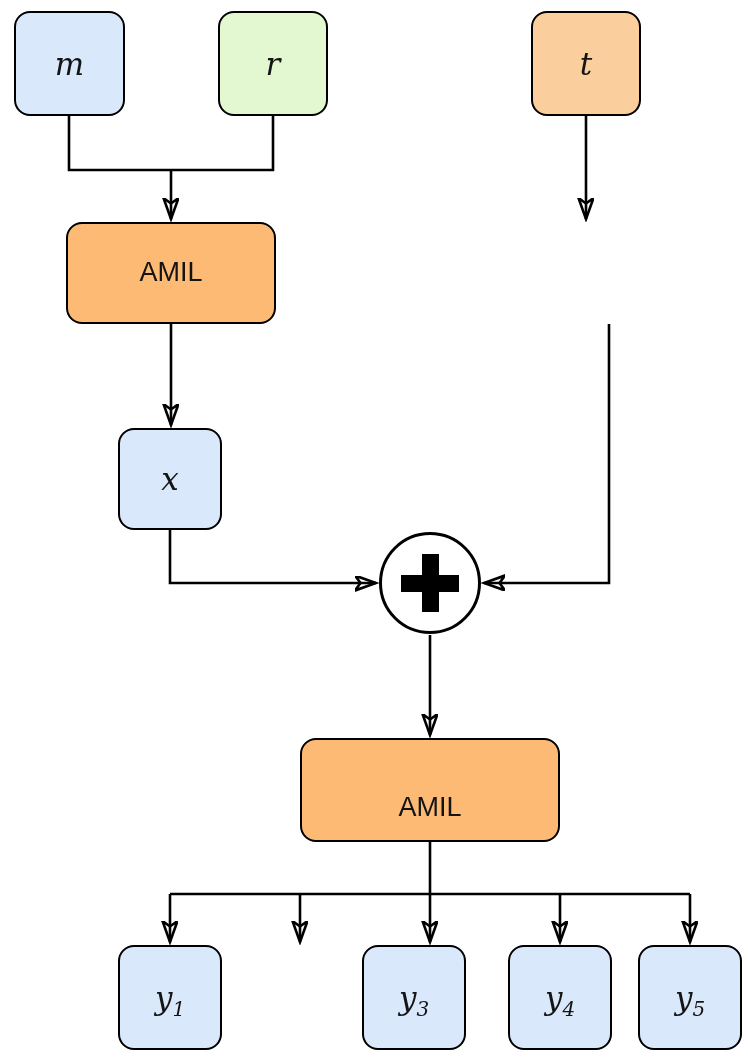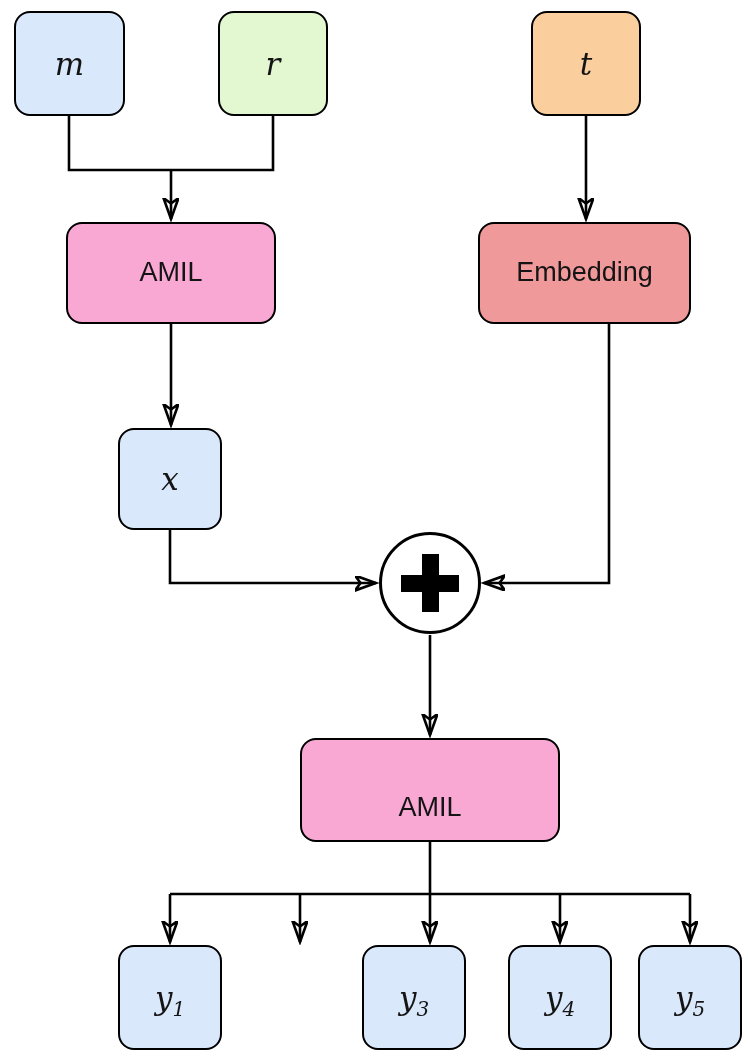--- a/index.html
+++ b/index.html
@@ -38,21 +38,21 @@
     font-size: 31px;
   }
   .proclabel {
     font-family: "Liberation Sans", sans-serif;
     font-size: 27px;
     line-height: 1.3;
   }
   .fill-blue   { background: #d9e8fb; }
   .fill-green  { background: #e3f7d1; }
   .fill-orange { background: #fbcf9d; }
-  .fill-gray   { background: #f9a8d4; }
+  .fill-gray   { background: #fdba74; }
   .fill-salmon { background: #f0999a; }
   #node-m        { left: 14px;  top: 11px;  width: 111px; height: 105px; }
   #node-r        { left: 218px; top: 11px;  width: 110px; height: 105px; }
   #node-t        { left: 531px; top: 11px;  width: 110px; height: 105px; }
   #node-amil     { left: 66px;  top: 222px; width: 210px; height: 102px; }
   #node-embedding{ left: 478px; top: 222px; width: 213px; height: 102px; }
   #node-x        { left: 118px; top: 428px; width: 104px; height: 102px; }
   #node-lateral  { left: 300px; top: 738px; width: 260px; height: 104px; }
   .output-node   { top: 945px; width: 104px; height: 105px; }
   #node-y1 { left: 118px; }
@@ -127,23 +127,20 @@
   </div>
 
   <div class="node fill-orange mathlabel" id="node-t">
     <span>t</span>
   </div>
 
   <div class="node fill-gray proclabel" id="node-amil">
     <span>AMIL</span>
   </div>
 
-  <div class="node fill-salmon proclabel" id="node-embedding">
-    <span>Embedding</span>
-  </div>
 
   <div class="node fill-blue mathlabel" id="node-x">
     <span>x</span>
   </div>
 
   <div id="node-sum">
     <span class="bar-h"></span>
     <span class="bar-v"></span>
   </div>
 

